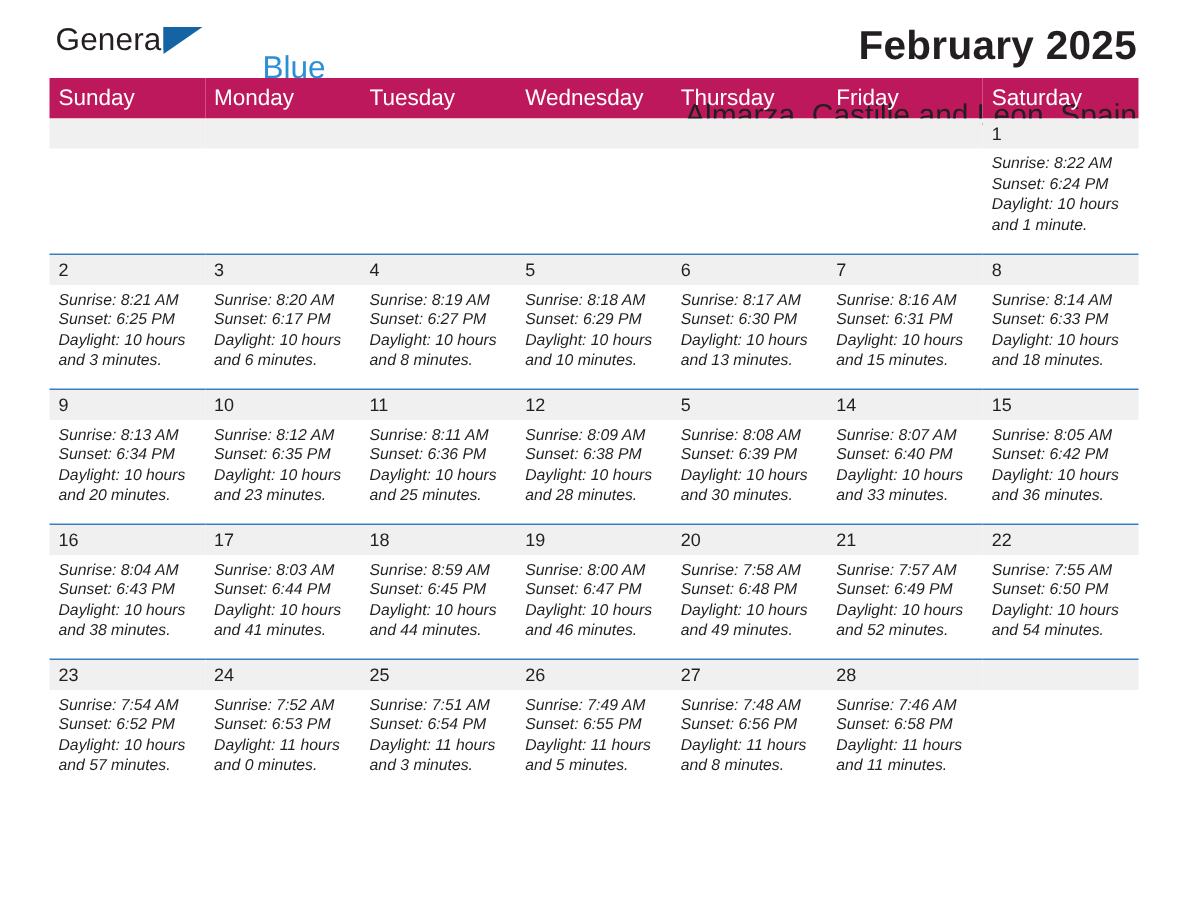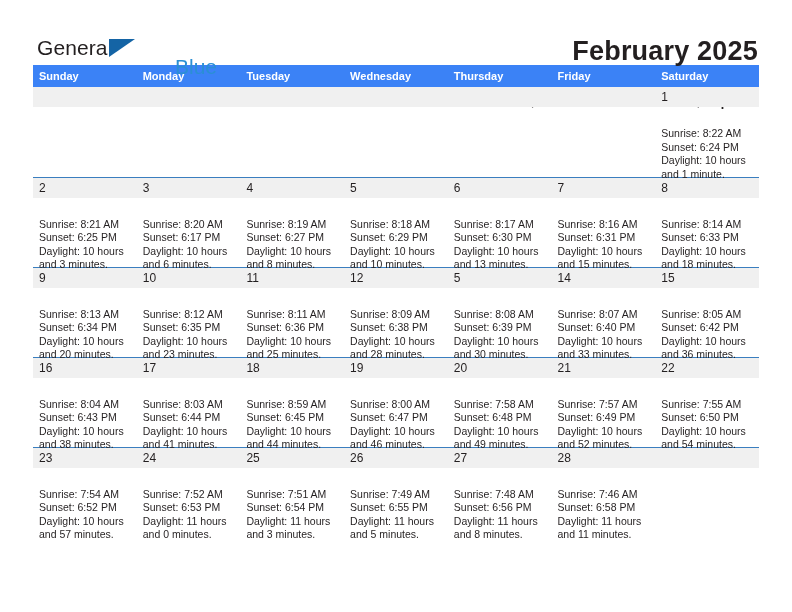--- a/index.html
+++ b/index.html
@@ -20,22 +20,22 @@
     height: 612px;
     box-sizing: border-box;
     padding: 0 33px;
   }
 
   
   .header {
     display: flex;
     align-items: flex-start;
     justify-content: space-between;
-    height: 65px;
-    padding-top: 36px;
+    height: 52px;
+    padding-top: 15px;
     box-sizing: border-box;
   }
   .brand {
     position: relative;
     width: 180px;
     padding-left: 4px;
   }
   .brand-line1 {
     font-size: 21px;
     color: #231f20;
@@ -81,24 +81,24 @@
     margin-top: 22px;
   }
 
   
   .calendar {
     width: 726px;
     border-collapse: collapse;
     table-layout: fixed;
   }
   .calendar th {
-    background: #3b82f6;
+    background: #be185d;
     color: #ffffff;
-    font-size: 11px;
-    font-weight: bold;
+    font-size: 15px;
+    font-weight: normal;
     text-align: left;
     padding: 5px 0 5px 6px;
     height: 20px;
     box-sizing: border-box;
   }
   .week-row > td {
     padding: 0;
     vertical-align: top;
     border-top: 1px solid #3a7ebf;
     height: 90px;
@@ -119,24 +119,25 @@
     color: #231f20;
     line-height: 16px;
     padding: 2px 0 2px 6px;
     height: 20px;
     box-sizing: border-box;
   }
   .cell.empty .daynum {
     background: #f0f0f0;
   }
   .cell .info {
-    padding: 20px 8px 0 6px;
+    padding: 4px 8px 0 6px;
     font-size: 10.5px;
     line-height: 13.6px;
     color: #231f20;
+    font-style: italic;
   }
   .cell .info div {
     white-space: normal;
   }
 </style>
 </head>
 <body>
 
 <div class="page">
 

